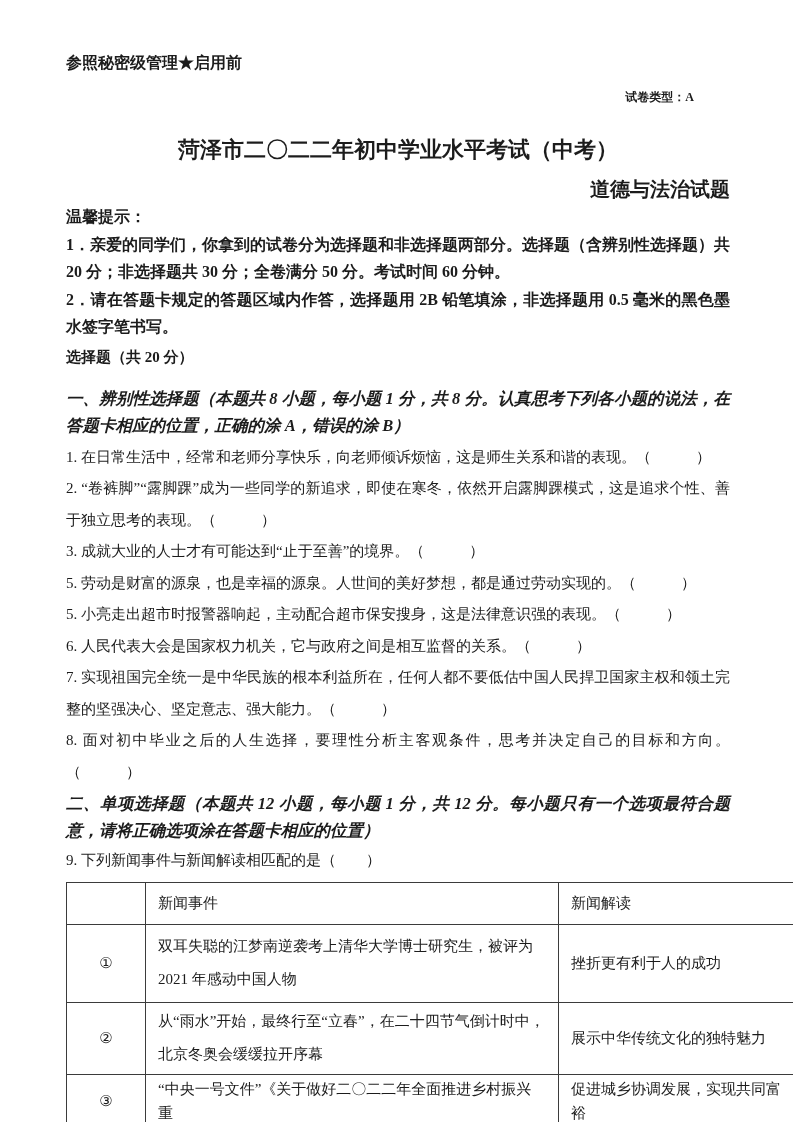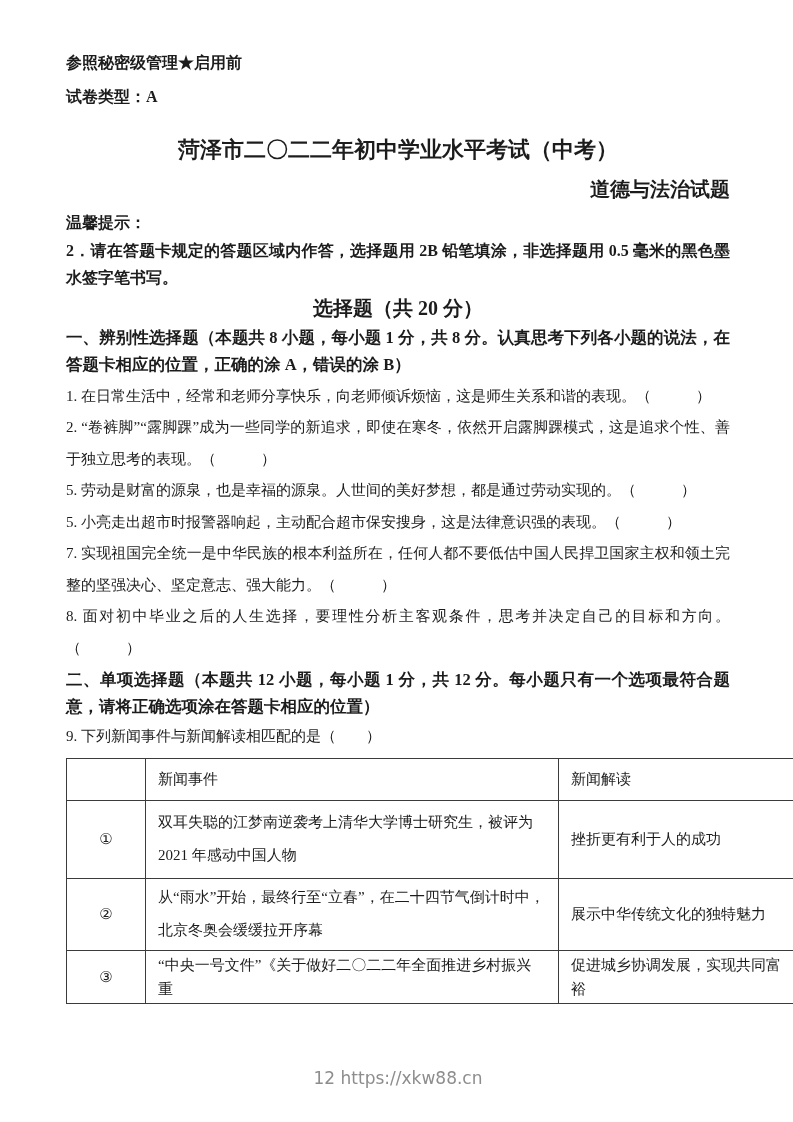--- a/index.html
+++ b/index.html
@@ -21,64 +21,63 @@
     padding: 52px 63px 20px 66px;
     display: flex;
     flex-direction: column;
   }
   .classification {
     font-weight: bold;
     font-size: 16px;
     line-height: 22px;
   }
   .paper-type {
-    text-align: left;
+    text-align: right;
     font-weight: bold;
-    font-size: 16px;
+    font-size: 12px;
     line-height: 22px;
     margin-top: 12px;
     padding-right: 36px;
   }
   .title {
     margin: 27px 0 0 0;
     text-align: center;
     font-weight: bold;
     font-size: 22px;
     line-height: 30px;
   }
   .subtitle {
     margin: 10px 0 0 0;
     text-align: right;
     font-weight: bold;
     font-size: 20px;
     line-height: 28px;
   }
   .notice {
-    margin-top: 6px;
   }
   .notice p {
     margin: 0;
     font-weight: bold;
     font-size: 16px;
     line-height: 27.5px;
     text-align: justify;
   }
   .section-heading {
-    margin: 3px 0 0 0;
-    text-align: center;
+    margin: 3px 0 12px 0;
     font-weight: bold;
-    font-size: 20px;
+    font-size: 15px;
     line-height: 27px;
   }
   .part-heading {
     margin: 2px 0 0 0;
     font-weight: bold;
     font-size: 16.5px;
     line-height: 27px;
     text-align: justify;
+    font-style: italic;
   }
   .questions {
     margin-top: 3px;
   }
   .question {
     margin: 0;
     font-size: 15px;
     line-height: 31.5px;
     text-align: justify;
   }
@@ -124,32 +123,35 @@
   <div class="classification">参照秘密级管理★启用前</div>
 
   <div class="paper-type">试卷类型：A</div>
 
   <h1 class="title">菏泽市二〇二二年初中学业水平考试（中考）</h1>
 
   <h2 class="subtitle">道德与法治试题</h2>
 
   <div class="notice">
     <p>温馨提示：</p>
+    <p>1．亲爱的同学们，你拿到的试卷分为选择题和非选择题两部分。选择题（含辨别性选择题）共 20 分；非选择题共 30 分；全卷满分 50 分。考试时间 60 分钟。</p>
     <p>2．请在答题卡规定的答题区域内作答，选择题用 2B 铅笔填涂，非选择题用 0.5 毫米的黑色墨水签字笔书写。</p>
   </div>
 
   <div class="section-heading">选择题（共 20 分）</div>
 
   <p class="part-heading">一、辨别性选择题（本题共 8 小题，每小题 1 分，共 8 分。认真思考下列各小题的说法，在答题卡相应的位置，正确的涂 A，错误的涂 B）</p>
 
   <div class="questions">
     <p class="question">1. 在日常生活中，经常和老师分享快乐，向老师倾诉烦恼，这是师生关系和谐的表现。（　　　）</p>
     <p class="question">2. “卷裤脚”“露脚踝”成为一些同学的新追求，即使在寒冬，依然开启露脚踝模式，这是追求个性、善于独立思考的表现。（　　　）</p>
+    <p class="question">3. 成就大业的人士才有可能达到“止于至善”的境界。（　　　）</p>
     <p class="question">5. 劳动是财富的源泉，也是幸福的源泉。人世间的美好梦想，都是通过劳动实现的。（　　　）</p>
     <p class="question">5. 小亮走出超市时报警器响起，主动配合超市保安搜身，这是法律意识强的表现。（　　　）</p>
+    <p class="question">6. 人民代表大会是国家权力机关，它与政府之间是相互监督的关系。（　　　）</p>
     <p class="question">7. 实现祖国完全统一是中华民族的根本利益所在，任何人都不要低估中国人民捍卫国家主权和领土完整的坚强决心、坚定意志、强大能力。（　　　）</p>
     <p class="question">8. 面对初中毕业之后的人生选择，要理性分析主客观条件，思考并决定自己的目标和方向。（　　　）</p>
   </div>
 
   <p class="part-heading">二、单项选择题（本题共 12 小题，每小题 1 分，共 12 分。每小题只有一个选项最符合题意，请将正确选项涂在答题卡相应的位置）</p>
 
   <p class="question q9">9. 下列新闻事件与新闻解读相匹配的是（　　）</p>
 
   <table class="news-table">
     <tbody>

